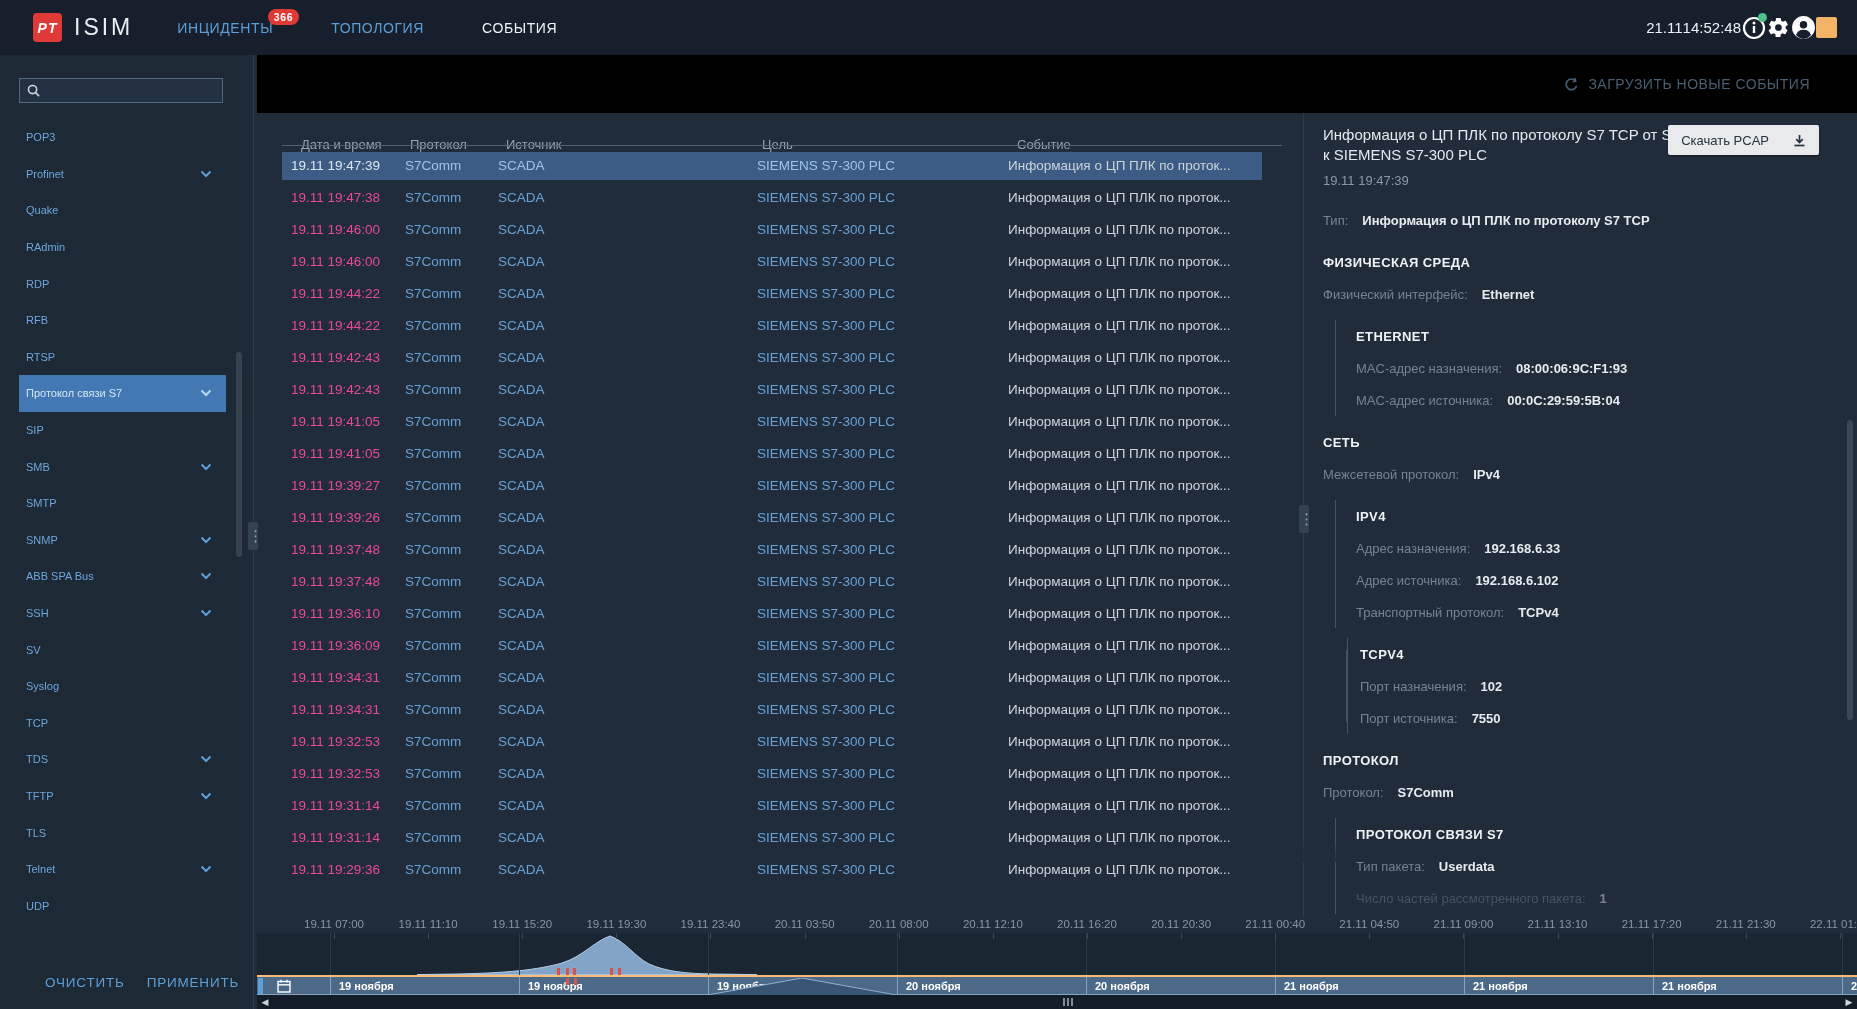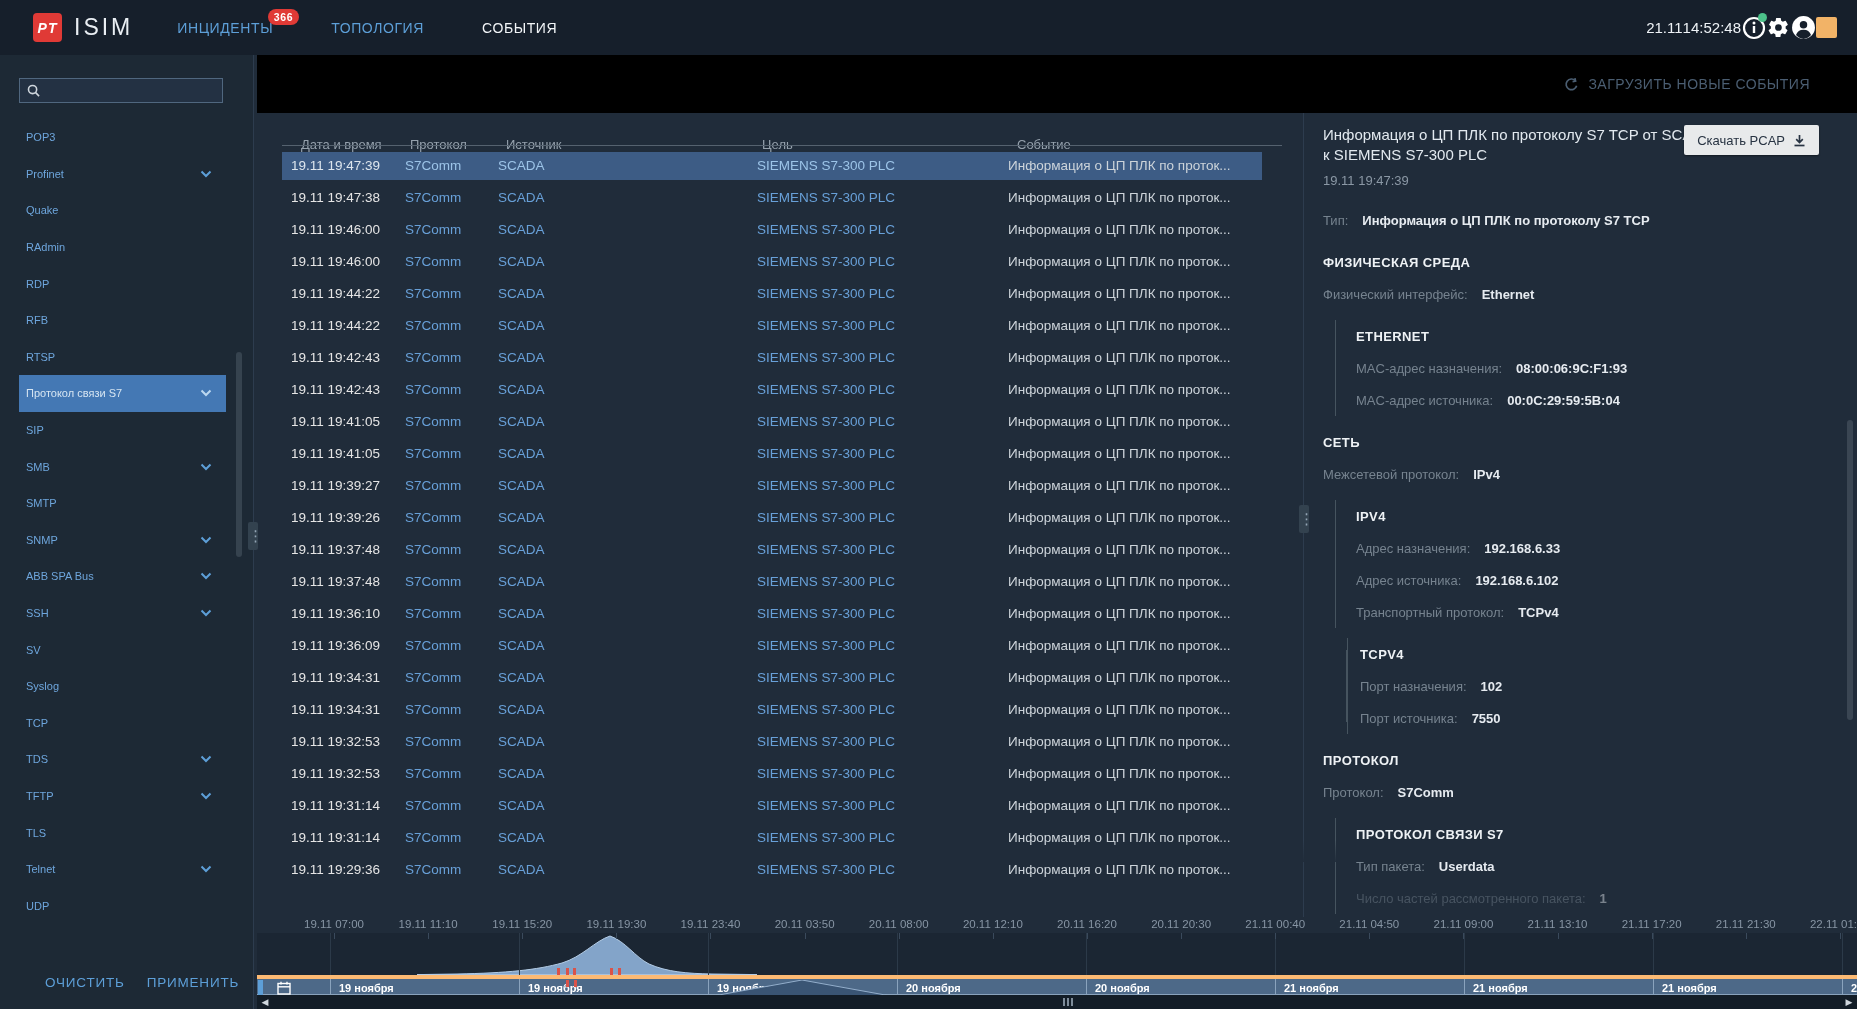--- a/index.html
+++ b/index.html
@@ -48,21 +48,21 @@
   
   #table-region{position:absolute;left:0;top:58px;width:1044px;height:830px;}
   #thead{position:absolute;left:0;top:0;width:1044px;height:32px;color:#95a1ad;font-size:13px;}
   #thead span{position:absolute;top:24px;cursor:pointer;}
   #thead-line{position:absolute;left:25px;top:32px;width:1000px;border-top:1px solid #55626f;}
   #event-rows{position:absolute;left:0;top:39px;width:1044px;height:736px;}
   .row{position:absolute;left:0;width:1044px;height:32px;font-size:13.5px;cursor:pointer;}
   .row .bg{position:absolute;left:25px;top:0;width:980px;height:28px;}
   .row.selected .bg{background:#3d5c85;}
   .row span{position:absolute;top:6px;white-space:nowrap;}
-  .c-time{left:34px;color:#e5e5e5;}
+  .c-time{left:34px;color:#ec4899;}
   .c-proto{left:148px;color:#68a0d8;}
   .c-src{left:241px;color:#68a0d8;}
   .c-tgt{left:500px;color:#68a0d8;}
   .c-evt{left:751px;color:#cdd4da;width:512px;overflow:hidden;}
   .row.selected .c-time{color:#dde6ee;}
   .row.selected .c-proto,.row.selected .c-src,.row.selected .c-tgt{color:#9cc4e8;}
   
   #pager{position:absolute;left:0;top:833px;width:1044px;height:26px;background:#3f608f;
          display:flex;align-items:center;justify-content:center;}
   #pager .ctl{color:#6f8cb0;font-size:10px;letter-spacing:-2px;margin:0 10px;cursor:pointer;}
@@ -74,42 +74,42 @@
   #tl-labels{position:absolute;left:0;top:863px;width:1600px;height:15px;}
   .tl-lab{position:absolute;transform:translateX(-50%);color:#8795a4;font-size:11.5px;white-space:nowrap;}
   
   #histo{position:absolute;left:0;top:878px;width:1600px;height:42px;background:#1b2633;overflow:hidden;}
   .gridline{position:absolute;top:0;width:1px;height:42px;background:#2c3a49;}
   .gridtick{position:absolute;top:0;width:1px;height:6px;background:#3a4a5c;}
   #curve{position:absolute;left:160px;bottom:0;}
   .redtick{position:absolute;bottom:0;width:3px;height:7px;background:#d9534a;}
   
   #dateband{position:absolute;left:0;top:920px;width:1600px;height:20px;background:#4d6988;
-            border-top:4px solid #fdba74;border-bottom:1px solid #8aa3bd;box-sizing:border-box;display:flex;}
+            border-top:2px solid #fdba74;border-bottom:1px solid #8aa3bd;box-sizing:border-box;display:flex;}
   #band-grab{position:absolute;left:1px;top:1px;width:5px;height:16px;background:#5d9fd8;}
   #cal-cell{width:73px;position:relative;}
   #cal-ico{position:absolute;left:20px;top:2px;cursor:pointer;}
   .band-seg{height:18px;border-left:1px solid #8aa3bd;box-sizing:border-box;color:#fff;
             font-size:11px;font-weight:bold;line-height:18px;padding-left:8px;overflow:hidden;white-space:nowrap;}
   #band-tri{position:absolute;left:445px;top:1px;}
   .bandtick{position:absolute;top:1px;width:3px;height:7px;background:#d9534a;}
   
   #hscroll{position:absolute;left:0;top:940px;width:1600px;height:14px;background:#131d27;display:flex;align-items:center;}
   .hs-arrow{width:16px;text-align:center;color:#cfd6dd;font-size:9px;cursor:pointer;}
   #hs-grip{position:absolute;left:806px;top:3px;display:flex;gap:2px;cursor:grab;}
   #hs-grip i{width:2px;height:8px;background:#7e8c9a;display:block;}
   
   #vdivider{position:absolute;left:1046px;top:58px;width:1px;height:804px;background:#2d3c4e;}
   #detail{position:absolute;left:1063px;top:58px;width:537px;height:802px;overflow:hidden;}
   #detail-inner{padding:12px 0 0 3px;width:510px;}
   #dt-head{position:relative;}
   #dt-title{width:392px;color:#e2e9ef;font-size:15px;line-height:20px;}
   #dt-time{color:#8b98a5;font-size:13px;margin-top:8px;}
   #pcap-btn{position:absolute;right:14px;top:0;height:30px;background:#e8eaeb;color:#273342;font-size:13px;
-            border:none;border-radius:2px;padding:0 13px;display:flex;align-items:center;gap:8px;cursor:pointer;
+            border:none;border-radius:2px;padding:0 13px;display:flex;align-items:center;gap:24px;cursor:pointer;
             font-family:inherit;box-shadow:0 1px 2px rgba(0,0,0,.4);}
   .field{height:32px;display:flex;align-items:center;font-size:13px;}
   .flabel{color:#76838f;margin-right:14px;}
   .fvalue{color:#e6ebf0;font-weight:bold;}
   .sec-title{height:32px;display:flex;align-items:center;color:#eef2f5;font-size:13px;font-weight:bold;
              letter-spacing:.4px;margin-top:10px;}
   .section.level2{margin-left:12px;border-left:1px solid #46545f;padding-left:20px;}
   .section.level3{margin-left:24px;border-left:1px solid #46545f;padding-left:12px;
                   box-shadow:-13px 0 0 -12px #46545f;}
   #dt-type{margin-top:16px;}

